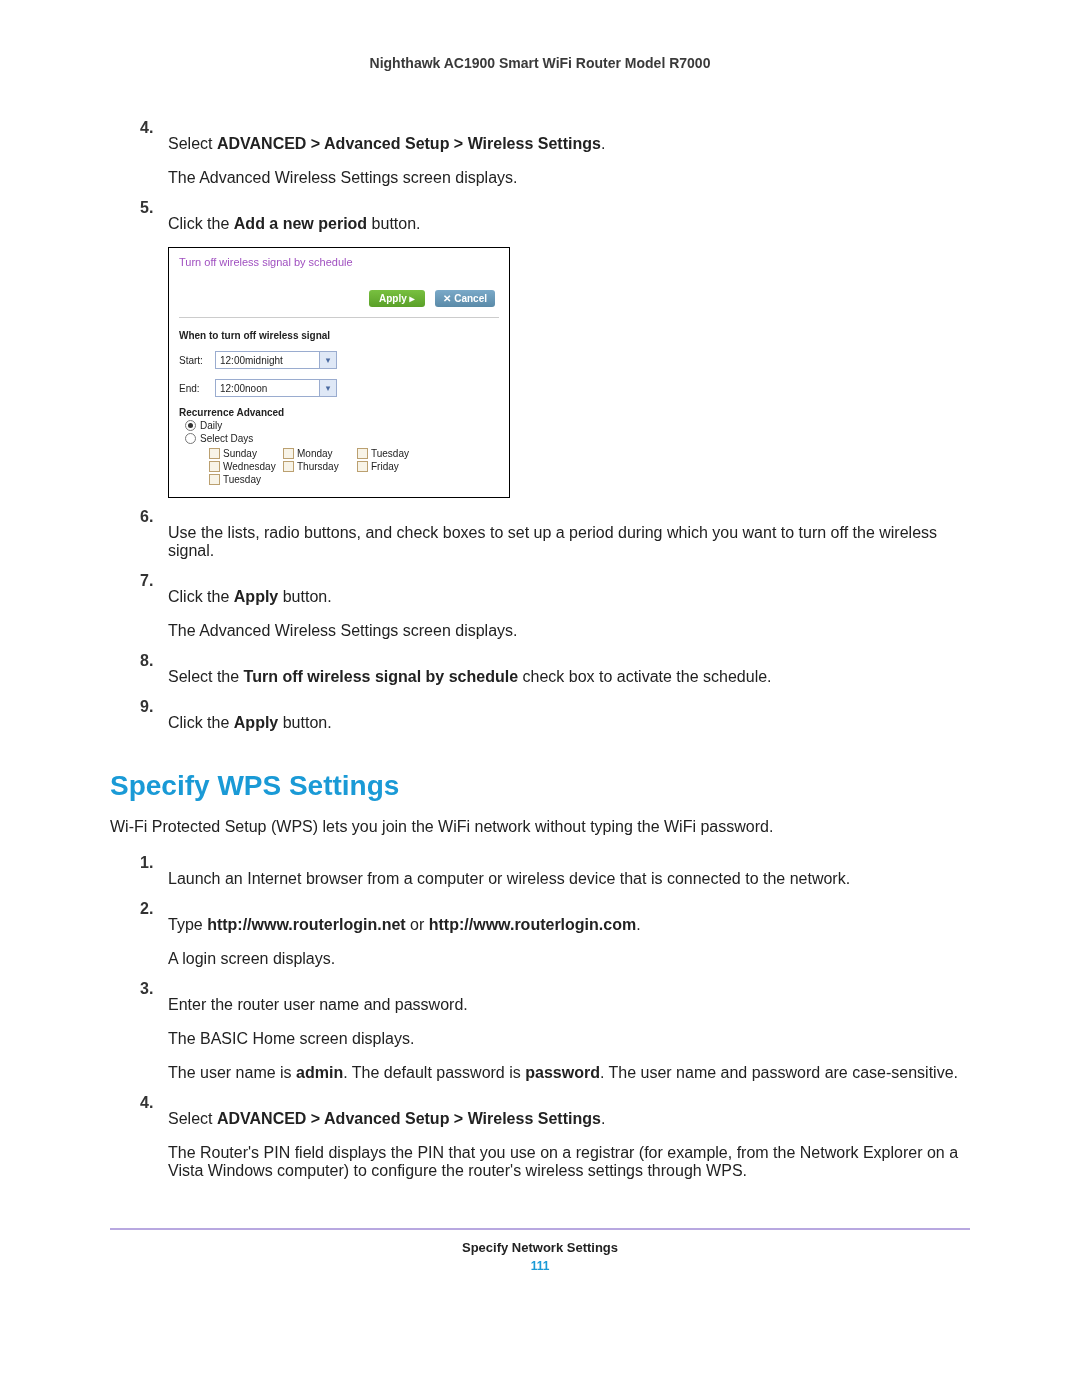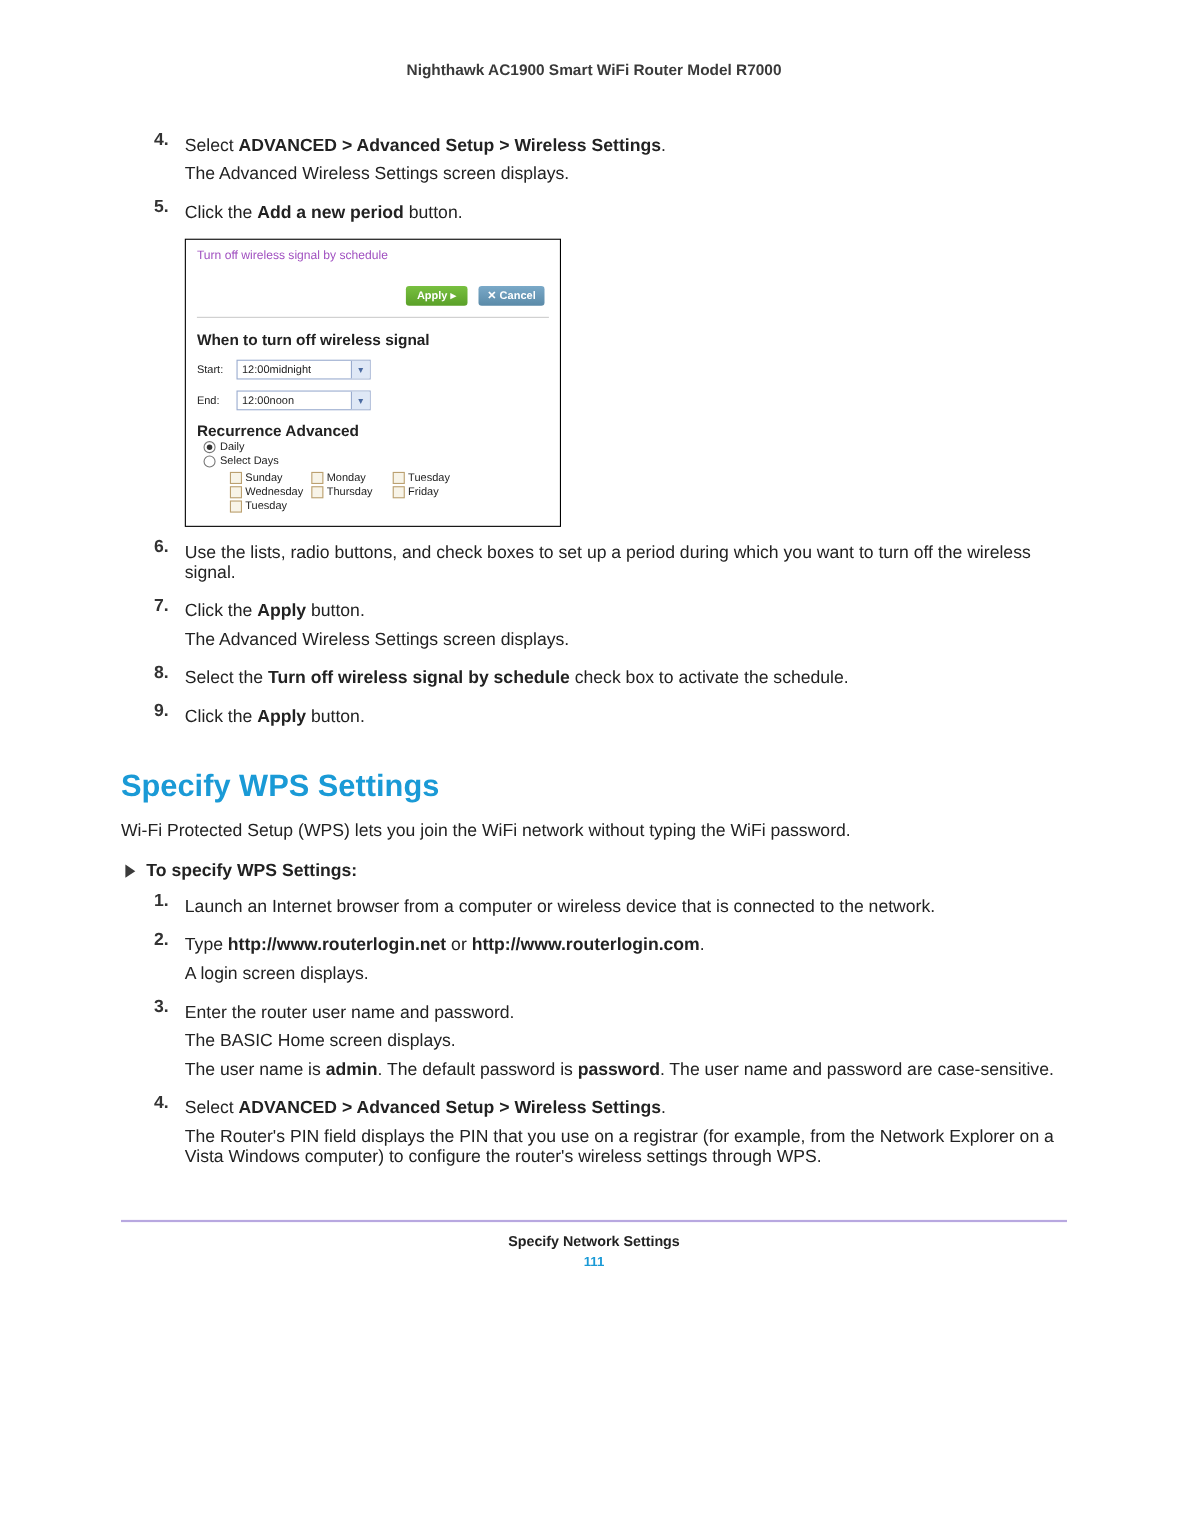--- a/index.html
+++ b/index.html
@@ -26,21 +26,21 @@
     display: flex;
     margin: 2px 0 4px 30px;
   }
   .ol-num {
     font-weight: bold;
     color: #333;
     width: 28px;
     flex-shrink: 0;
   }
   .ol-body { flex: 1; }
-  .ol-body p { margin: 5px 0 8px 0; }
+  .ol-body p { margin: 16px 0 8px 0; }
   .bold { font-weight: bold; }
   .screenshot-box {
     border: 1px solid #000;
     width: 340px;
     margin: 6px 0 10px 58px;
     font-family: Arial, sans-serif;
     background: #fff;
   }
   .sb-title {
     color: #a050c0;
@@ -57,21 +57,21 @@
     color:#fff; font-size:10px; font-weight:bold;
     padding: 3px 10px; border-radius:3px; margin-right:6px;
   }
   .sb-btn-cancel {
     display:inline-block;
     background: linear-gradient(#7aa9c8,#5a8aa8);
     color:#fff; font-size:10px; font-weight:bold;
     padding: 3px 8px; border-radius:3px;margin-top:12px;
   }
   .sb-hr { border-top:1px solid #ccc; margin:0 10px 12px 10px; }
-  .sb-sec-title { font-size:14px; font-weight:bold; padding:0 10px 10px 10px; }
+  .sb-sec-title { font-size:10px; font-weight:bold; padding:0 10px 10px 10px; }
   .sb-row { font-size:10px; padding:0 10px 10px 10px; display:flex; align-items:center; gap:6px;}
   .sb-label { width:30px; }
   .sb-select {
     border:1px solid #9aaccf; display:flex; align-items:center;
     width:120px; height:16px; font-size:10px;
   }
   .sb-select span:first-child { flex:1; padding-left:4px; }
   .sb-select-arrow {
     width:16px; height:16px; border-left:1px solid #9aaccf;
     background:#dfe8f6; display:flex; align-items:center; justify-content:center;
@@ -222,24 +222,20 @@
   <div class="ol-step">
     <div class="ol-num">9.</div>
     <div class="ol-body">
       <p><span>Click the </span><span class="bold">Apply</span><span> button.</span></p>
     </div>
   </div>
 
   <h2 class="section">Specify WPS Settings</h2>
   <p class="intro">Wi-Fi Protected Setup (WPS) lets you join the WiFi network without typing the WiFi password.</p>
 
-  <div class="proc-head">
-    <span class="chevron"></span>
-    <span>To specify WPS Settings:</span>
-  </div>
 
   <div class="ol-step">
     <div class="ol-num">1.</div>
     <div class="ol-body">
         <p>Launch an Internet browser from a computer or wireless device that is connected to the network.</p>
       </div>
   </div>
   <div class="ol-step">
     <div class="ol-num">2.</div>
     <div class="ol-body">

